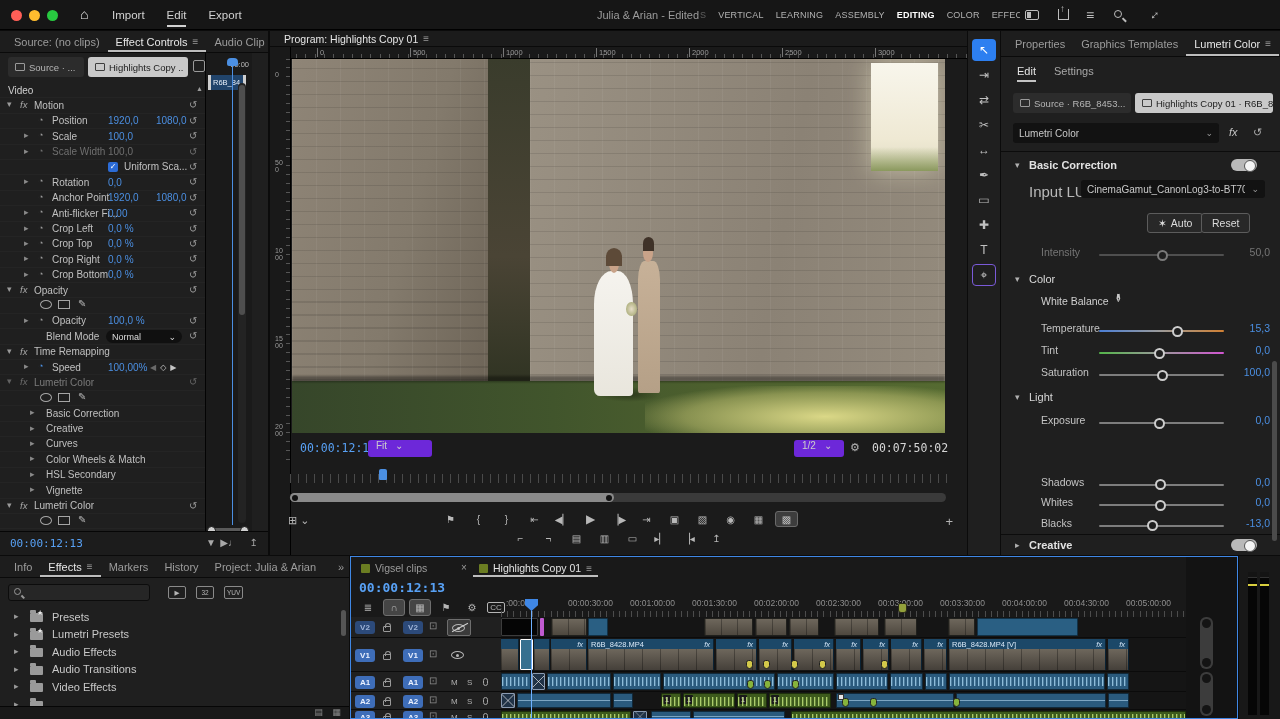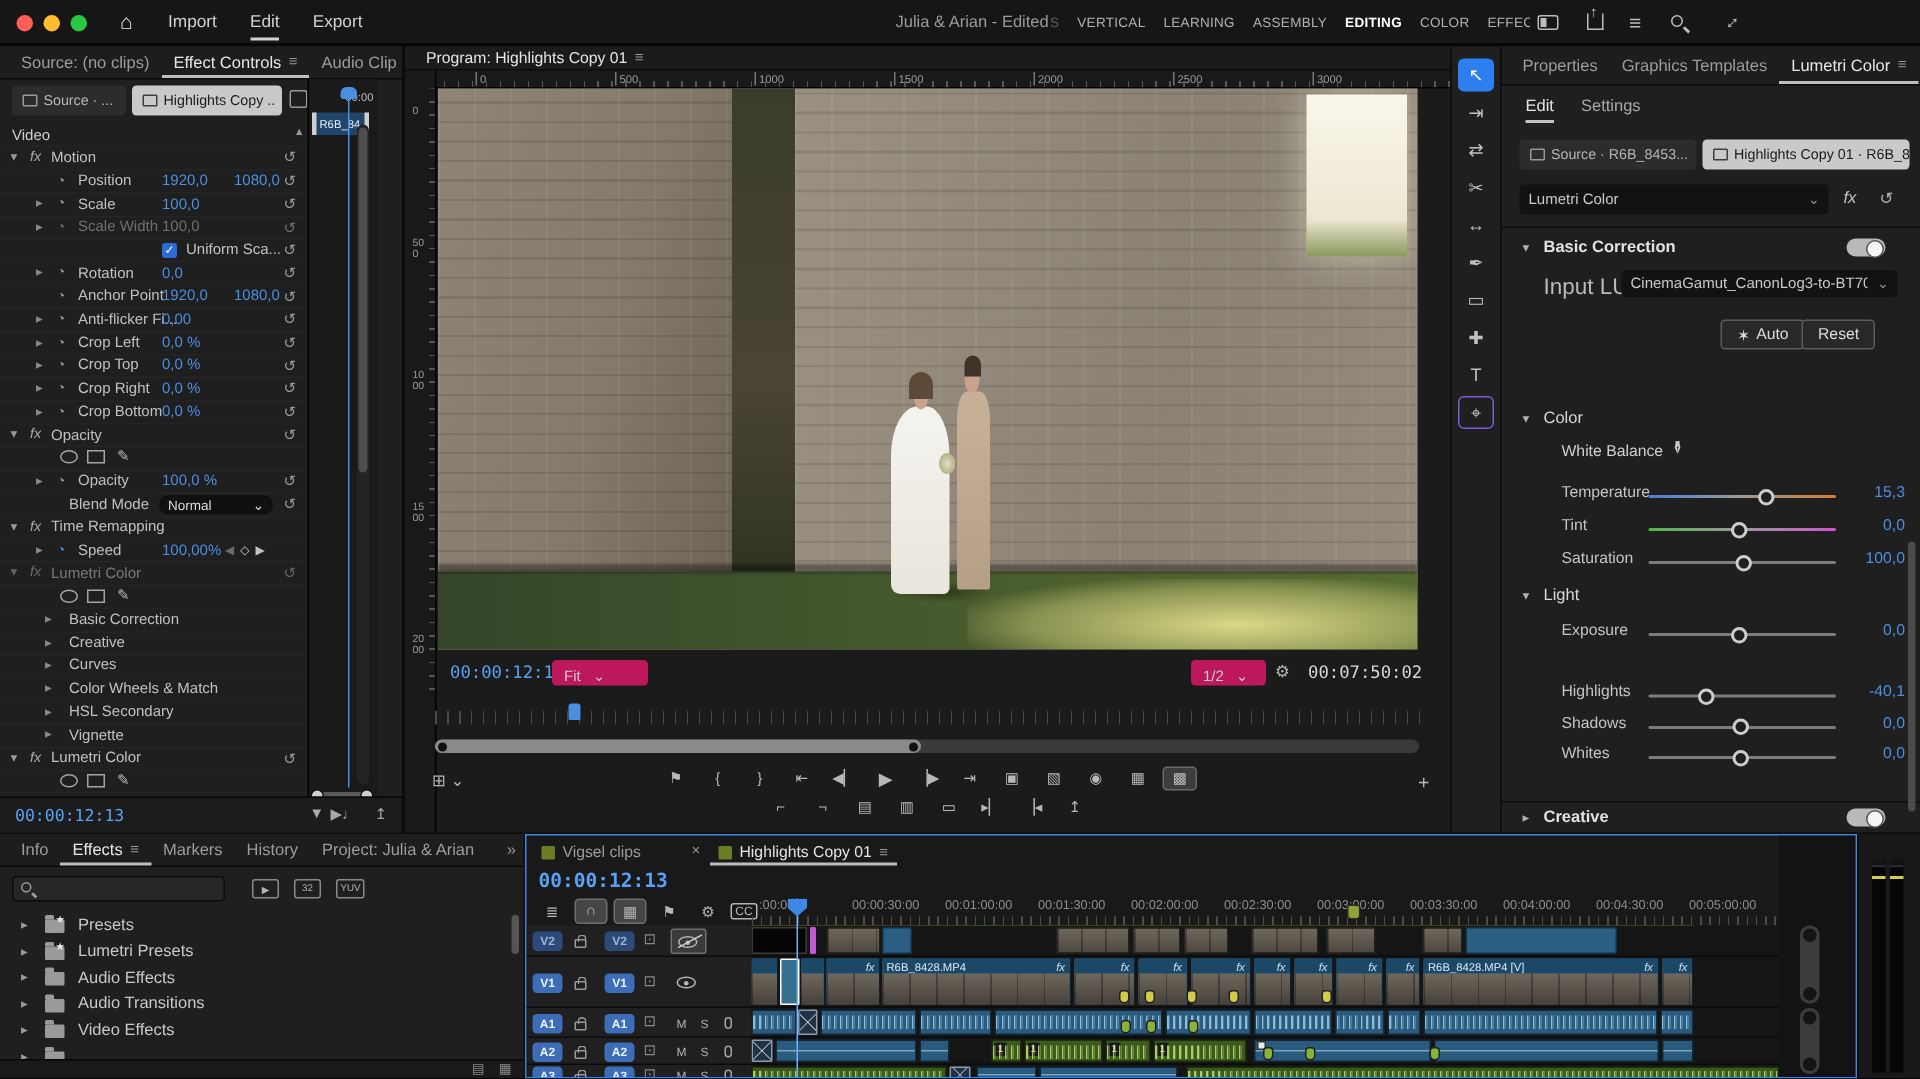--- a/index.html
+++ b/index.html
@@ -110,21 +110,21 @@
   .cshadow{position:absolute;left:4%;bottom:-2%;width:95%;height:10%;background:radial-gradient(ellipse,rgba(20,25,10,.5),transparent 70%);}
   .bride{position:absolute;left:0;bottom:2%;width:56%;height:80%;background:linear-gradient(#f5f3ee,#e9e6dd);border-radius:46% 40% 10% 16%/26% 26% 3% 5%;}
   .bride::before{content:"";position:absolute;left:38%;top:-14%;width:26%;height:16%;border-radius:50%;background:#c9a389;}
   .bride::after{content:"";position:absolute;left:30%;top:-18%;width:42%;height:14%;border-radius:50% 50% 0 0;background:#5d4a38;}
   .groom{position:absolute;right:4%;bottom:4%;width:33%;height:84%;background:linear-gradient(#c7b198,#b5a087);border-radius:30% 30% 6% 6%/14% 14% 2% 2%;}
   .groom::before{content:"";position:absolute;left:26%;top:-13%;width:44%;height:14%;border-radius:50%;background:#c9a389;}
   .groom::after{content:"";position:absolute;left:22%;top:-18%;width:52%;height:10%;border-radius:50% 50% 0 0;background:#3f3228;}
   .bouquet{position:absolute;left:46%;top:38%;width:16%;height:9%;border-radius:50%;background:radial-gradient(#e7ddc8,#9aa064);}
   #prog-ctrl{position:absolute;left:0;top:402px;right:0;height:30px;}
   .ptc{position:absolute;left:30px;top:8px;font-family:"DejaVu Sans Mono",monospace;font-size:11.5px;color:var(--tc);}
-  .pdd{position:absolute;height:17px;background:#be185d;border-radius:3px;color:#ccc;font-size:10px;display:flex;align-items:flex-end;gap:8px;padding:0 8px;}
+  .pdd{position:absolute;height:17px;background:#6d28d9;border-radius:3px;color:#ccc;font-size:10px;display:flex;align-items:flex-start;gap:8px;padding:0 8px;}
   .pdur{position:absolute;left:602px;top:8px;font-family:"DejaVu Sans Mono",monospace;font-size:11.5px;color:#d6d6d6;}
   .pwrench{position:absolute;left:580px;top:8px;color:#b5b5b5;font-size:11px;}
   #prog-scrub{position:absolute;left:20px;right:20px;top:438px;height:14px;background-image:repeating-linear-gradient(90deg,#4a4a4a 0 1px,transparent 1px 8px);background-size:100% 9px;background-repeat:no-repeat;background-position:0 bottom;}
   #prog-scrub .ph{position:absolute;left:89px;top:0;width:8px;height:11px;background:#4b8fe2;border-radius:2px 2px 1px 1px;}
   #prog-scroll{position:absolute;left:20px;top:462px;width:656px;height:9px;background:#3a3a3a;border-radius:5px;}
   #prog-scroll .lit{position:absolute;left:0;top:0;width:324px;height:9px;background:#8a8a8a;border-radius:5px;}
   #prog-scroll .dot{position:absolute;top:1.5px;width:6px;height:6px;border-radius:50%;background:#111;}
   .transport{position:absolute;left:60px;right:60px;display:flex;justify-content:center;gap:5px;}
   #transport1{top:480px;}
   #transport2{top:499px;}
@@ -648,20 +648,29 @@
         <span style="overflow:hidden;white-space:nowrap;">CinemaGamut_CanonLog3-to-BT709_Wid...</span>
         <span class="ar">⌄</span>
       </span>
     <span class="btn" style="left:146px;top:182px;">
         <span>✶</span>
         <span>Auto</span>
       </span>
     <span class="btn" style="left:200px;top:182px;">
         <span>Reset</span>
       </span>
+    <div id="lum-intensity" style="position:absolute;left:0;top:212px;right:0;height:20px;">
+        <div class="lsl-row dis" style="top: 0px;">
+          <span class="lsl-label">Intensity</span>
+          <div class="lsl-track t-plain">
+            <span class="lsl-handle" style="left: 50%;"></span>
+          </div>
+          <span class="lsl-val">50,0</span>
+        </div>
+      </div>
     <div class="lum-sec-h" style="top:240px;">
       <span class="tw">▾</span>
       <span class="lb" style="font-weight:normal;color:#d8d8d8;">Color</span>
     </div>
     <span style="position:absolute;left:40px;top:264px;font-size:10.5px;color:#d0d0d0;">White Balance</span>
     <span style="position:absolute;left:112px;top:260px;font-size:12px;color:#c9c9c9;display:inline-block;transform:rotate(90deg);">✒</span>
     <div id="lum-color-sliders" style="position:absolute;left:0;top:288px;right:0;height:66px;">
         <div class="lsl-row" style="top: 0px;">
           <span class="lsl-label">Temperature</span>
           <div class="lsl-track t-temp">
@@ -689,40 +698,40 @@
       <span class="lb" style="font-weight:normal;color:#d8d8d8;">Light</span>
     </div>
     <div id="lum-light-sliders" style="position:absolute;left:0;top:380px;right:0;height:126px;">
         <div class="lsl-row" style="top: 0px;">
           <span class="lsl-label">Exposure</span>
           <div class="lsl-track t-plain">
             <span class="lsl-handle" style="left: 48%;"></span>
           </div>
           <span class="lsl-val">0,0</span>
         </div>
-        <div class="lsl-row" style="top: 41px;">
-          <span class="lsl-label">Highlights</span>
-          <div class="lsl-track t-plain">
-            <span class="lsl-handle" style="left: 30%;"></span>
-          </div>
-          <span class="lsl-val">-40,1</span>
-        </div>
         <div class="lsl-row" style="top: 61.5px;">
           <span class="lsl-label">Shadows</span>
           <div class="lsl-track t-plain">
             <span class="lsl-handle" style="left: 49%;"></span>
           </div>
           <span class="lsl-val">0,0</span>
         </div>
         <div class="lsl-row" style="top: 82px;">
           <span class="lsl-label">Whites</span>
           <div class="lsl-track t-plain">
             <span class="lsl-handle" style="left: 49%;"></span>
           </div>
           <span class="lsl-val">0,0</span>
+        </div>
+        <div class="lsl-row" style="top: 102.5px;">
+          <span class="lsl-label">Blacks</span>
+          <div class="lsl-track t-plain">
+            <span class="lsl-handle" style="left: 42%;"></span>
+          </div>
+          <span class="lsl-val">-13,0</span>
         </div>
       </div>
     <div class="divider" style="top:503px;"></div>
     <div class="lum-sec-h" style="top:506px;">
       <span class="tw">▸</span>
       <span class="lb">Creative</span>
       <span class="tgl" style="left:230px;top:2px;"></span>
     </div>
     <div id="lum-scroll"></div>
   </div>

